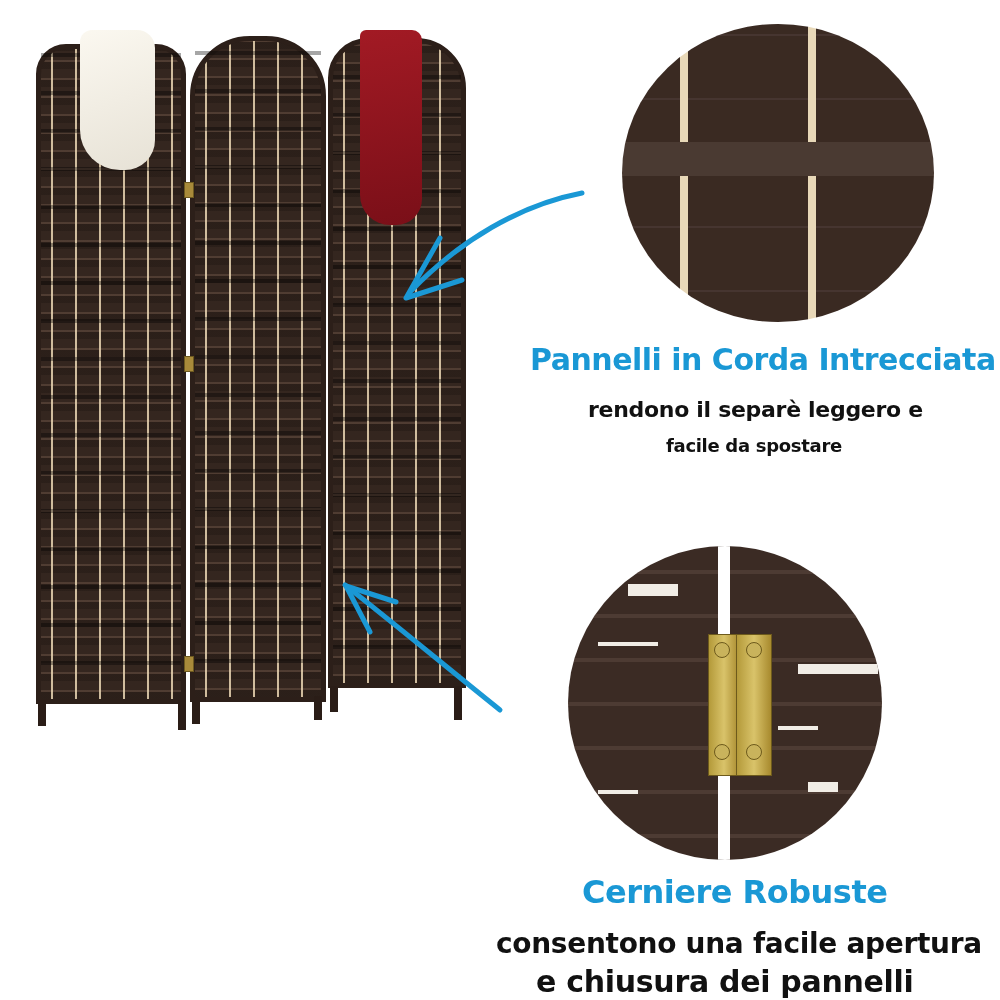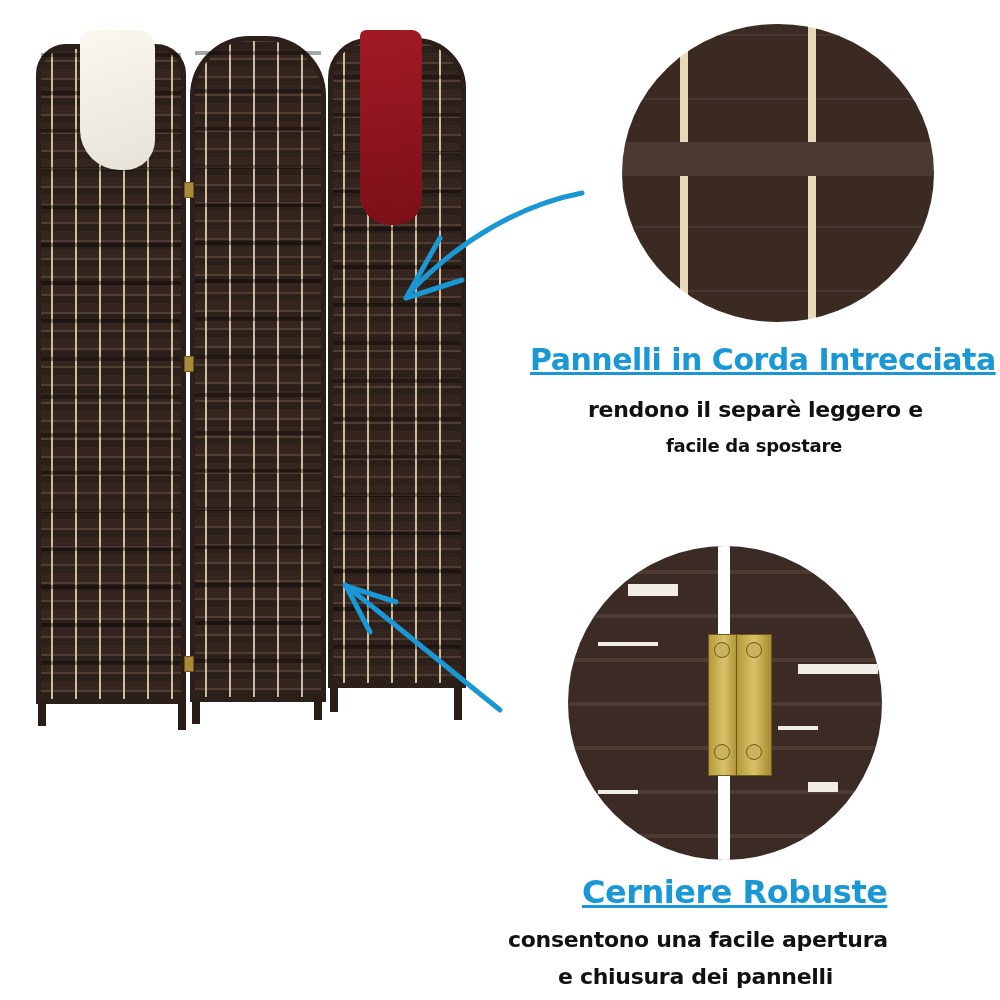--- a/index.html
+++ b/index.html
@@ -35,21 +35,21 @@
     background-image: repeating-linear-gradient(0deg, #3b2b24 0 22px, #4d3b33 22px 26px, #3b2b24 26px 44px); }
   .circle-gap { position:absolute; left:150px; top:0; width:12px; height:100%; background:#ffffff; }
   .hinge-plate { position:absolute; background:linear-gradient(90deg,#b49a3a,#d9c36a,#a88a2e); border:1px solid #6d5a1c; }
   .screw { position:absolute; width:14px; height:14px; border-radius:50%; background:#c9b35c; border:1px solid #6d5a1c; }
   .gap-slit { position:absolute; height:4px; background:#f1ede6; }
 
   
   svg.arrows { position:absolute; left:0; top:0; }
 
   
-  .title { color:#1a98d5; font-weight:bold; font-family:"DejaVu Sans", sans-serif; white-space:nowrap;text-decoration:underline; }
+  .title { color:#1a98d5; font-weight:bold; font-family:"DejaVu Sans", sans-serif; white-space:nowrap; }
   .desc { color:#111111; font-weight:bold; font-family:"DejaVu Sans", sans-serif; white-space:nowrap; text-align:center; }
 </style>
 </head>
 <body>
 
 <div class="abs screen">
   <div class="panel" style="left:6px; top:14px; width:150px; height:660px; border-radius:30px 30px 0 0;"></div>
   <div class="panel" style="left:160px; top:6px; width:136px; height:666px; border-radius:60px 60px 0 0;"></div>
   <div class="panel" style="left:298px; top:8px; width:138px; height:650px; border-radius:40px 50px 0 0;"></div>
   <div class="leg" style="left:8px; top:670px; height:26px;"></div>
@@ -90,14 +90,14 @@
     <path d="M500,710 C450,670 390,620 345,585"></path>
     <path d="M370,632 L346,586 L396,602"></path>
   </g>
 </svg>
 
 <div class="abs title" style="left:530px; top:342px; font-size:30px; letter-spacing:-0.5px;">Pannelli in Corda Intrecciata</div>
 <div class="abs desc" style="left:588px; top:397px; font-size:22px; letter-spacing:-0.3px;">rendono il separè leggero e</div>
 <div class="abs desc" style="left:666px; top:435px; font-size:18px; letter-spacing:-0.3px;">facile da spostare</div>
 
 <div class="abs title" style="left:582px; top:873px; font-size:32px; letter-spacing:-0.5px;">Cerniere Robuste</div>
-<div class="abs desc" style="left:508px; top:927px; font-size:22px; letter-spacing:-0.3px;">consentono una facile apertura</div>
-<div class="abs desc" style="left:558px; top:964px; font-size:22px; letter-spacing:-0.3px;">e chiusura dei pannelli</div>
+<div class="abs desc" style="left:496px; top:927px; font-size:28px; letter-spacing:-0.3px;">consentono una facile apertura</div>
+<div class="abs desc" style="left:536px; top:964px; font-size:30px; letter-spacing:-0.3px;">e chiusura dei pannelli</div>
 
 </body></html>

